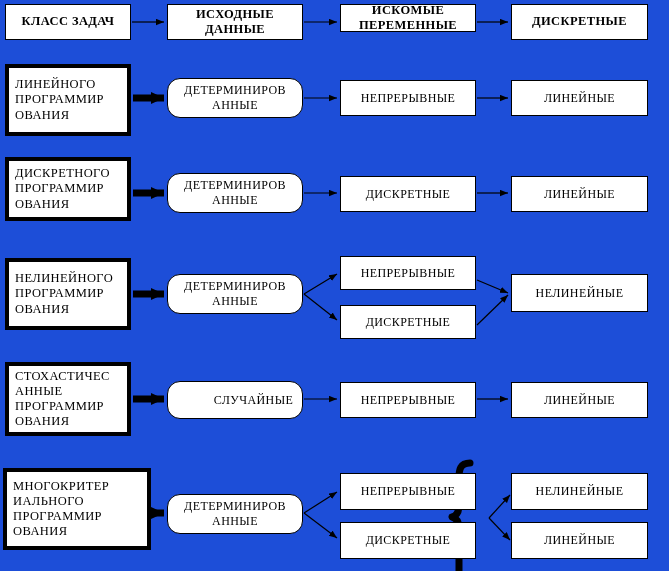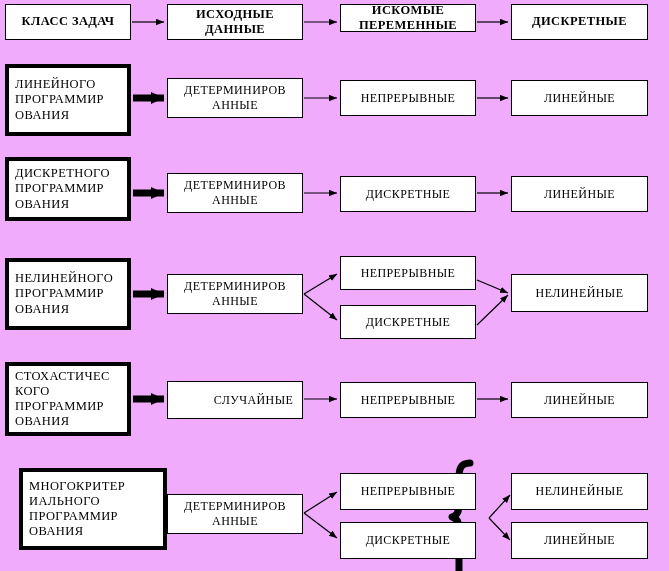--- a/index.html
+++ b/index.html
@@ -7,21 +7,21 @@
     padding: 0;
     background: #ffffff;
   }
   body {
     font-family: "Liberation Serif", "DejaVu Serif", serif;
   }
   #diagram-root {
     position: relative;
     width: 669px;
     height: 571px;
-    background: #f0abfc;
+    background: #1d4ed8;
     overflow: hidden;
   }
   .node {
     position: absolute;
     box-sizing: border-box;
     background: #ffffff;
     border: 1px solid #000000;
     display: flex;
     align-items: center;
     justify-content: center;
@@ -46,20 +46,21 @@
     justify-content: flex-start;
     text-align: left;
     font-size: 12.5px;
     padding-left: 6px;
   }
   .node.mid-node, .node.var-node, .node.dep-node {
     font-size: 12px;
   }
   .node.mid-node {
     letter-spacing: 0.5px;
+    border-radius: 13px;
   }
   svg.edges {
     position: absolute;
     left: 0;
     top: 0;
     width: 669px;
     height: 571px;
     pointer-events: none;
   }
 </style>
@@ -164,34 +165,34 @@
         <span class="label">НЕПРЕРЫВНЫЕ</span>
       </div>
       <div class="node var-node" style="left: 340px; top: 305px; width: 136px; height: 34px;">
         <span class="label">ДИСКРЕТНЫЕ</span>
       </div>
       <div class="node dep-node" style="left: 511px; top: 274px; width: 137px; height: 38px;">
         <span class="label">НЕЛИНЕЙНЫЕ</span>
       </div>
       <div class="node class-node thick" style="left: 5px; top: 362px; width: 126px; height: 74px;">
         <span class="label">СТОХАСТИЧЕС
-КОГО
+АННЫЕ
 ПРОГРАММИР
 ОВАНИЯ</span>
       </div>
       <div class="node mid-node" style="left: 167px; top: 381px; width: 136px; height: 38px; padding-left: 37px;">
         <span class="label">СЛУЧАЙНЫЕ</span>
       </div>
       <div class="node var-node" style="left: 340px; top: 382px; width: 136px; height: 36px;">
         <span class="label">НЕПРЕРЫВНЫЕ</span>
       </div>
       <div class="node dep-node" style="left: 511px; top: 382px; width: 137px; height: 36px;">
         <span class="label">ЛИНЕЙНЫЕ</span>
       </div>
-      <div class="node class-node thick" style="left: 19px; top: 468px; width: 148px; height: 82px;">
+      <div class="node class-node thick" style="left: 3px; top: 468px; width: 148px; height: 82px;">
         <span class="label">МНОГОКРИТЕР
 ИАЛЬНОГО
 ПРОГРАММИР
 ОВАНИЯ</span>
       </div>
       <div class="node mid-node" style="left: 167px; top: 494px; width: 136px; height: 40px;">
         <span class="label">ДЕТЕРМИНИРОВ
 АННЫЕ</span>
       </div>
       <div class="node var-node" style="left: 340px; top: 473px; width: 136px; height: 37px;">

